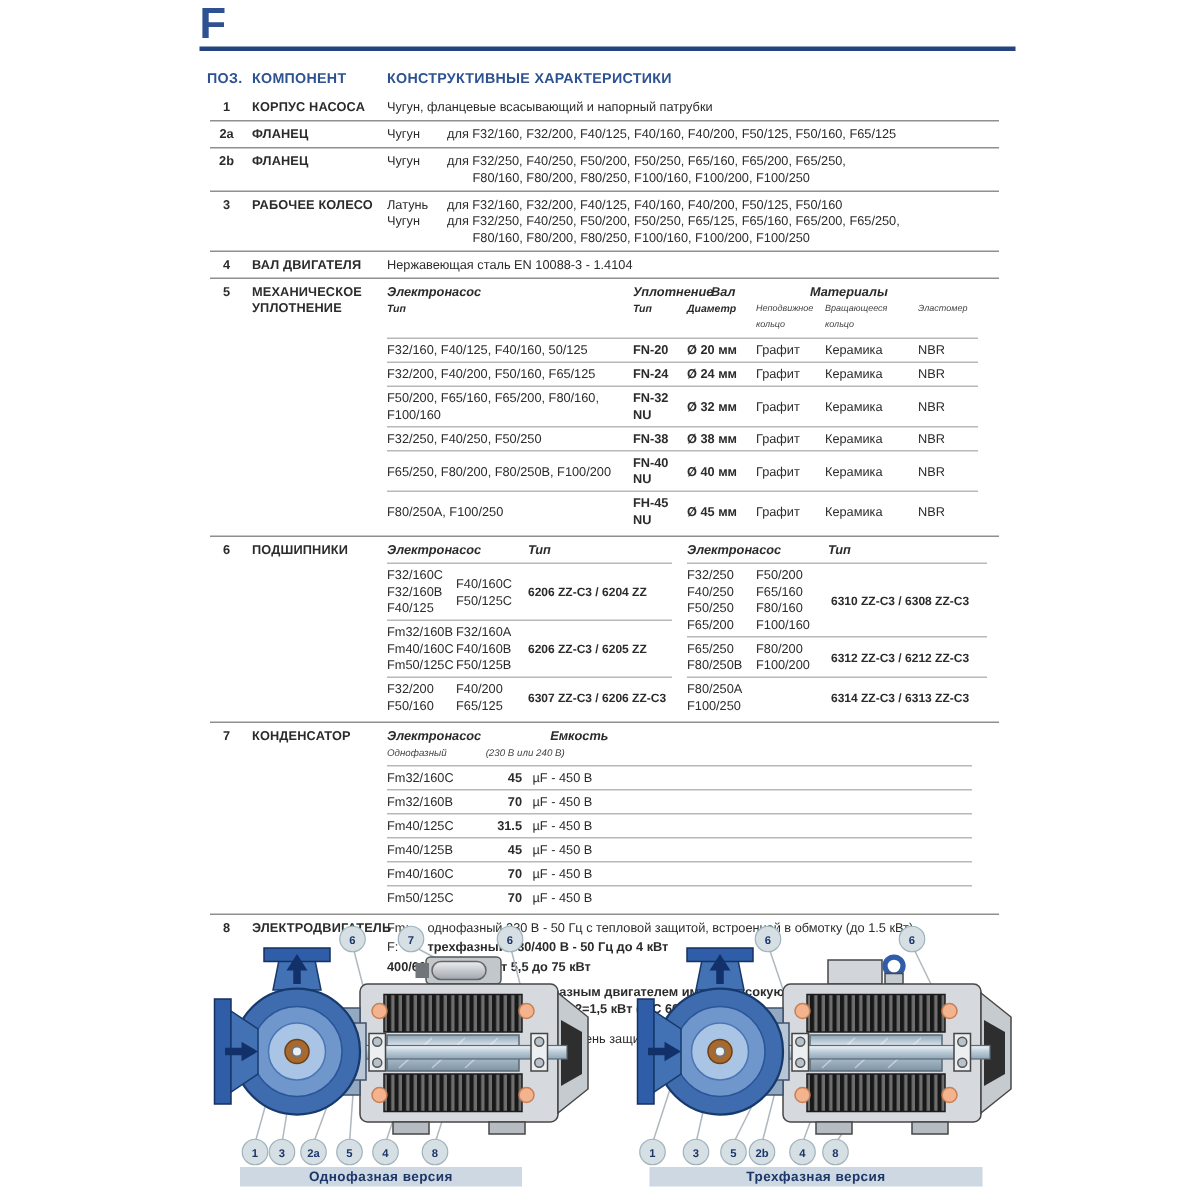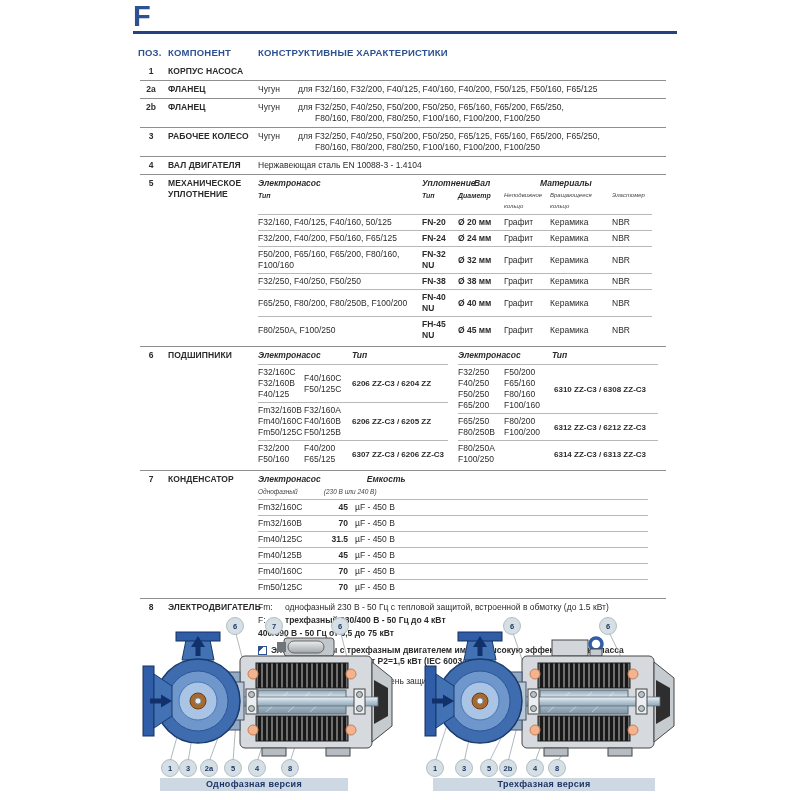--- a/index.html
+++ b/index.html
@@ -72,20 +72,21 @@
 <div class="abs" id="headRule"></div>
 <div class="abs colHead" style="left:138px;">ПОЗ.</div>
 <div class="abs colHead" style="left:168px;">КОМПОНЕНТ</div>
 <div class="abs colHead" style="left:258px;">КОНСТРУКТИВНЫЕ ХАРАКТЕРИСТИКИ</div>
 
 <div class="abs" id="sections">
 
   <div class="sec">
     <div class="pos">1</div>
     <div class="comp">КОРПУС НАСОСА</div>
+    <div>Чугун, фланцевые всасывающий и напорный патрубки</div>
   </div>
 
   <div class="sec">
     <div class="pos">2a</div>
     <div class="comp">ФЛАНЕЦ</div>
     <div><span class="mat">Чугун</span><span>для F32/160, F32/200, F40/125, F40/160, F40/200, F50/125, F50/160, F65/125</span></div>
   </div>
 
   <div class="sec">
     <div class="pos">2b</div>
@@ -96,20 +97,24 @@
           <span>для F32/250, F40/250, F50/200, F50/250, F65/160, F65/200, F65/250,</span>
         </div>
       <div style="padding-left:57px;">F80/160, F80/200, F80/250, F100/160, F100/200, F100/250</div>
     </div>
   </div>
 
   <div class="sec">
     <div class="pos">3</div>
     <div class="comp">РАБОЧЕЕ КОЛЕСО</div>
     <div>
+      <div class="rowflex">
+          <span class="mat">Латунь</span>
+          <span>для F32/160, F32/200, F40/125, F40/160, F40/200, F50/125, F50/160</span>
+        </div>
       <div class="rowflex">
           <span class="mat">Чугун</span>
           <span>для F32/250, F40/250, F50/200, F50/250, F65/125, F65/160, F65/200, F65/250,</span>
         </div>
       <div style="padding-left:57px;">F80/160, F80/200, F80/250, F100/160, F100/200, F100/250</div>
     </div>
   </div>
 
   <div class="sec">
     <div class="pos">4</div>

